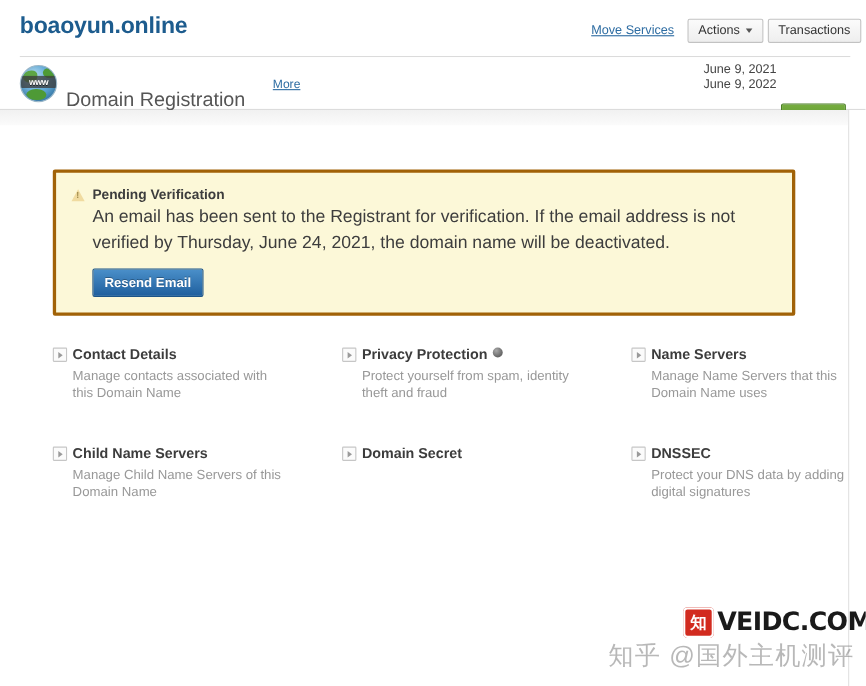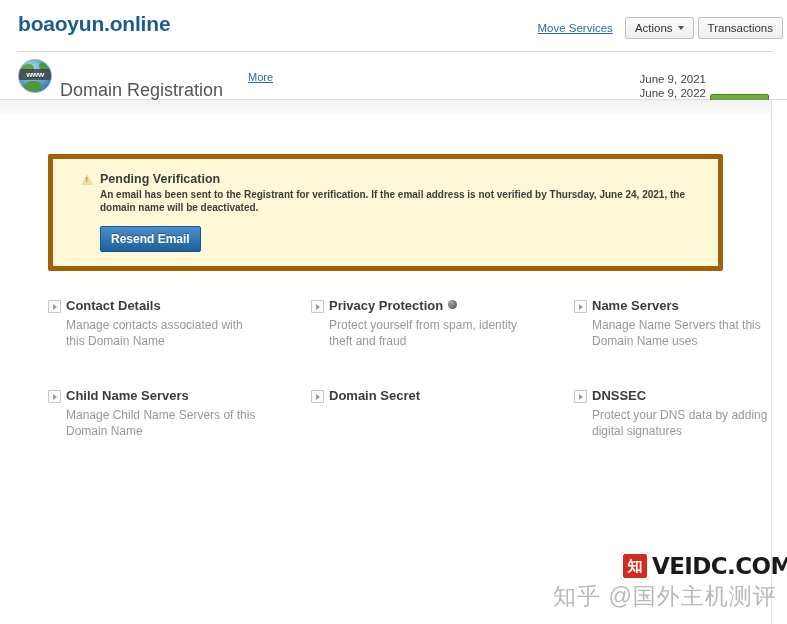--- a/index.html
+++ b/index.html
@@ -147,21 +147,21 @@
     left: 248px;
     top: 19px;
     font-size: 11px;
     color: #2d6ca2;
     text-decoration: underline;
     cursor: pointer;
   }
   .dates {
     position: absolute;
     right: 81px;
-    top: 20px;
+    top: 4px;
     text-align: right;
     font-size: 11.5px;
     color: #444444;
     line-height: 14px;
   }
   .renew-btn {
     position: absolute;
     right: 18px;
     top: 11px;
     background: linear-gradient(to bottom, #76ad3f 0%, #55912a 100%);
@@ -189,23 +189,23 @@
     height: 14px;
     background: linear-gradient(to bottom, #f1f1f1 0%, #fbfbfb 100%);
     border-bottom: 1px solid #ffffff;
   }
 
   
   .alert {
     position: relative;
     margin: 39px 48px 0 48px;
     background: #fcf8d8;
-    border: 5px solid #a16207;
+    border: 3px solid #a16207;
     border-radius: 2px;
-    padding: 13px 14px 14px 28px;
+    padding: 13px 14px 14px 14px;
     box-sizing: border-box;
   }
   .alert-head {
     display: flex;
     align-items: flex-start;
   }
   .warn-tri {
     width: 0;
     height: 0;
     border-left: 6px solid transparent;
@@ -226,25 +226,24 @@
     font-weight: bold;
     line-height: 8px;
   }
   .alert-title {
     font-weight: bold;
     font-size: 12.5px;
     color: #3d3d3d;
   }
   .alert-body {
     margin: 2px 0 0 19px;
-    font-size: 10px;
+    font-size: 16px;
     color: #3d3d3d;
-    line-height: 13px;
+    line-height: 23px;
     max-width: 612px;
-    font-weight: bold;
   }
   .resend-btn {
     margin: 12px 0 0 19px;
     display: inline-block;
     background: linear-gradient(to bottom, #4a8fc9 0%, #1f5f9e 100%);
     border: 1px solid #1b5488;
     color: #ffffff;
     font-weight: bold;
     font-size: 12px;
     padding: 5px 10px;

